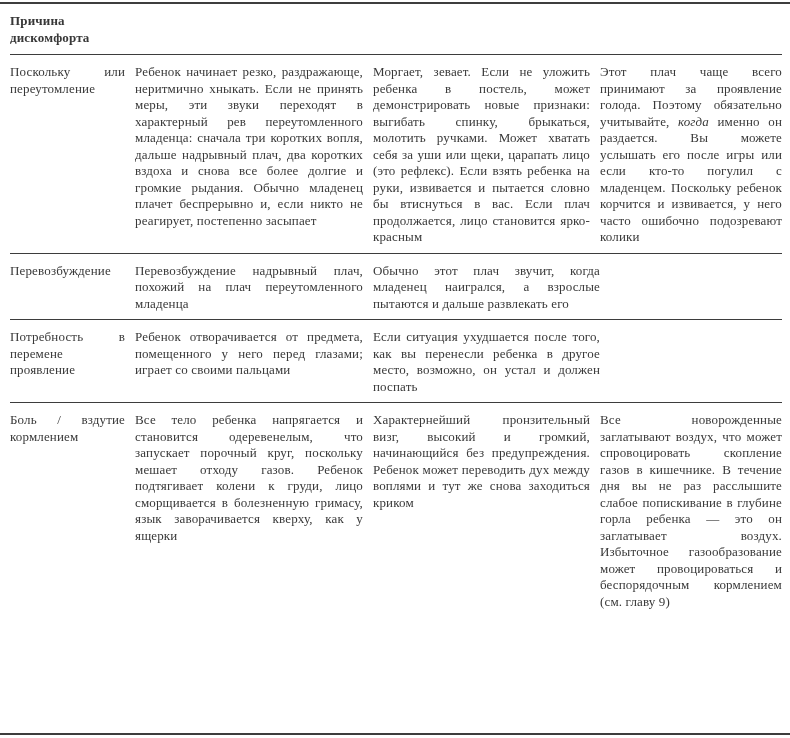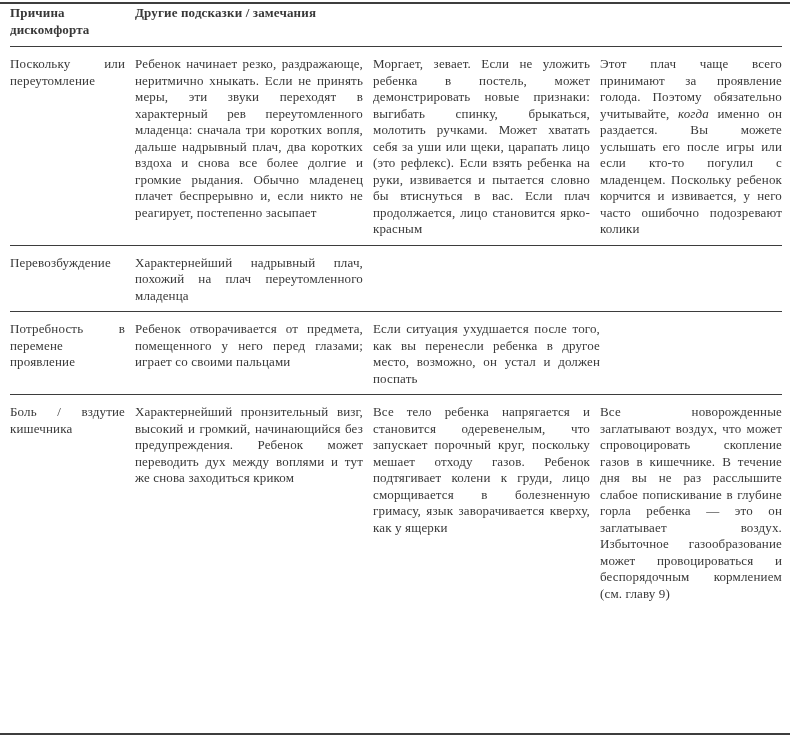--- a/index.html
+++ b/index.html
@@ -26,22 +26,23 @@
     flex-direction: column;
     overflow: hidden;
   }
   .row {
     display: grid;
     grid-template-columns: 125px 238px 227px 182px;
     border-bottom: 1px solid #3d3d3d;
     padding: 9px 0 7px 0;
   }
   .row.header {
-    padding: 1px 0 8px 0;
+    padding: 9px 0 8px 0;
     font-weight: bold;
+    gap: 16px;
   }
   .row:last-child {
     border-bottom: none;
     flex: 1;
   }
   .cell {
     font-size: 13px;
     line-height: 16.5px;
     letter-spacing: 0.15px;
     text-align: justify;
@@ -51,41 +52,41 @@
   .cell.c4 { padding-right: 0; }
   .italic { font-style: italic; font-family: Liberation Serif, serif; }
 </style>
 </head>
 <body>
 
 <div class="table">
 
   <div class="row header">
     <div class="cell c1">Причина дискомфорта</div>
-    <div class="cell c4">Другие подсказки / замечания</div>
   </div>
 
   <div class="row">
     <div class="cell c1">Поскольку или переутомление</div>
     <div class="cell c2">Ребенок начинает резко, раздражающе, неритмично хныкать. Если не принять меры, эти звуки переходят в характерный рев переутомленного младенца: сначала три коротких вопля, дальше надрывный плач, два коротких вздоха и снова все более долгие и громкие рыдания. Обычно младенец плачет беспрерывно и, если никто не реагирует, постепенно засыпает</div>
     <div class="cell c3">Моргает, зевает. Если не уложить ребенка в постель, может демонстрировать новые признаки: выгибать спинку, брыкаться, молотить ручками. Может хватать себя за уши или щеки, царапать лицо (это рефлекс). Если взять ребенка на руки, извивается и пытается словно бы втиснуться в вас. Если плач продолжается, лицо становится ярко-красным</div>
     <div class="cell c4"><span>Этот плач чаще всего принимают за проявление голода. Поэтому обязательно учитывайте, </span><span class="italic">когда</span><span> именно он раздается. Вы можете услышать его после игры или если кто-то погулил с младенцем. Поскольку ребенок корчится и извивается, у него часто ошибочно подозревают колики</span></div>
   </div>
 
   <div class="row">
     <div class="cell c1">Перевозбуждение</div>
-    <div class="cell c2">Характернейший надрывный плач, похожий на плач переутомленного младенца</div>
+    <div class="cell c2">Перевозбуждение надрывный плач, похожий на плач переутомленного младенца</div>
+    <div class="cell c4"><span>Обычно этот плач звучит, когда младенец наигрался, а взрослые пытаются и дальше развлекать его</span><span class="italic"></span><span></span></div>
   </div>
 
   <div class="row">
     <div class="cell c1">Потребность в перемене проявление</div>
     <div class="cell c3">Ребенок отворачивается от предмета, помещенного у него перед глазами; играет со своими пальцами</div>
     <div class="cell c4"><span>Если ситуация ухудшается после того, как вы перенесли ребенка в другое место, возможно, он устал и должен поспать</span><span class="italic"></span><span></span></div>
   </div>
 
   <div class="row">
-    <div class="cell c1">Боль / вздутие кишечника</div>
+    <div class="cell c1">Боль / вздутие кормлением</div>
+    <div class="cell c3">Все тело ребенка напрягается и становится одеревенелым, что запускает порочный круг, поскольку мешает отходу газов. Ребенок подтягивает колени к груди, лицо сморщивается в болезненную гримасу, язык заворачивается кверху, как у ящерки</div>
     <div class="cell c2">Характернейший пронзительный визг, высокий и громкий, начинающийся без предупреждения. Ребенок может переводить дух между воплями и тут же снова заходиться криком</div>
-    <div class="cell c3">Все тело ребенка напрягается и становится одеревенелым, что запускает порочный круг, поскольку мешает отходу газов. Ребенок подтягивает колени к груди, лицо сморщивается в болезненную гримасу, язык заворачивается кверху, как у ящерки</div>
     <div class="cell c4"><span>Все новорожденные заглатывают воздух, что может спровоцировать скопление газов в кишечнике. В течение дня вы не раз расслышите слабое попискивание в глубине горла ребенка — это он заглатывает воздух. Избыточное газообразование может провоцироваться и беспорядочным кормлением (см. главу 9)</span><span class="italic"></span><span></span></div>
   </div>
 
 </div>
 
 </body></html>

